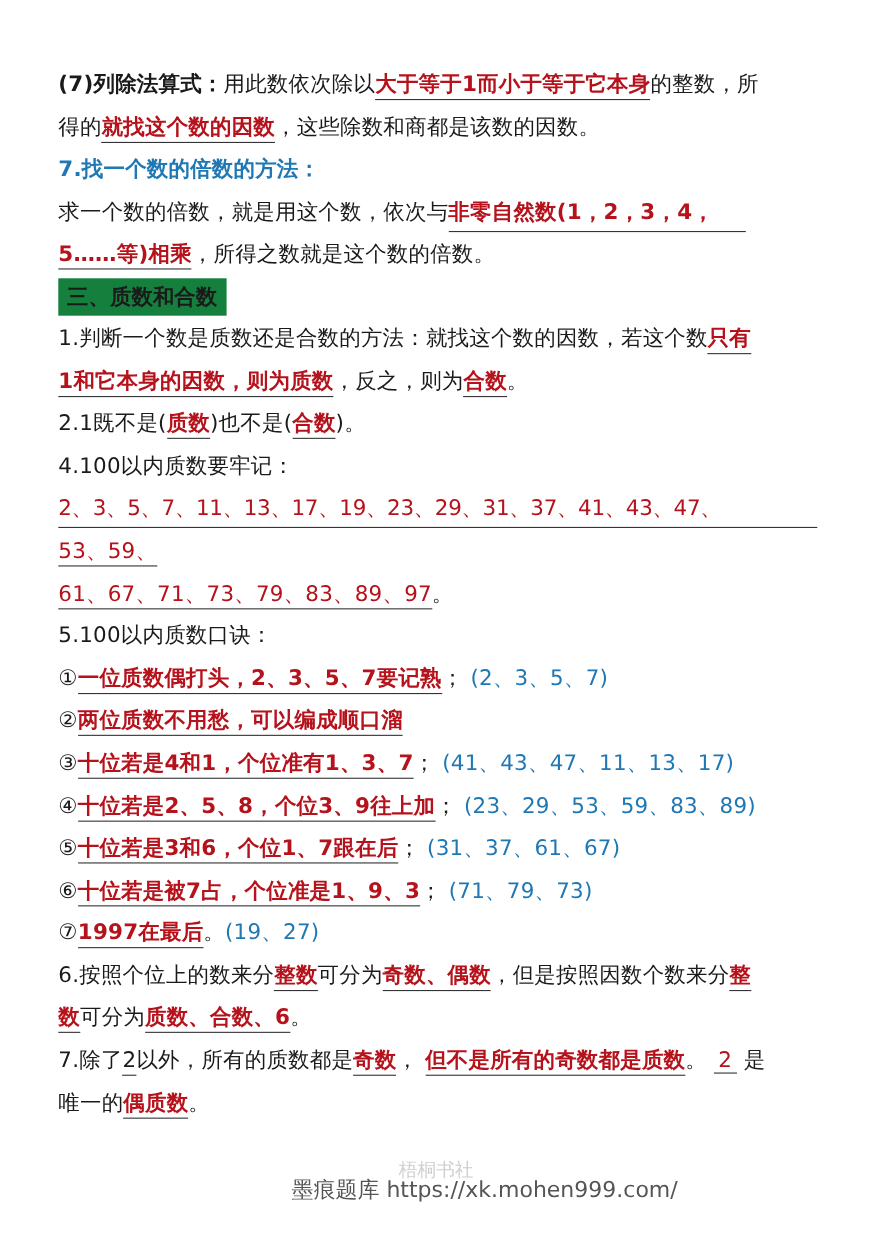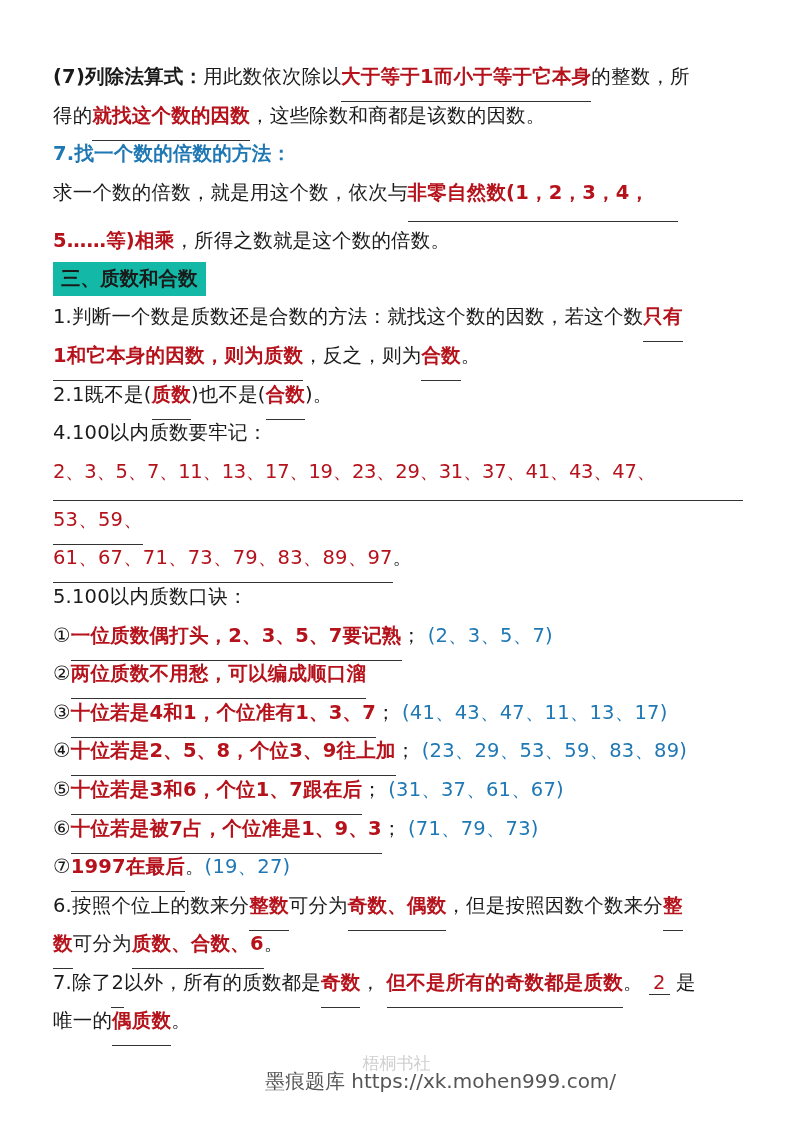--- a/index.html
+++ b/index.html
@@ -5,22 +5,22 @@
   html, body { margin:0; padding:0; background:#ffffff; }
   body { width:793px; height:1122px; position:relative; overflow:hidden;
          font-family:"DejaVu Sans","Liberation Sans",sans-serif; color:#1a1a1a; }
   .page { position:absolute; left:53px; top:58px; width:690px; }
   .line { font-size:19.5px; line-height:38.6px; white-space:nowrap; letter-spacing:0.2px; }
   .bold { font-weight:bold; }
   .red { color:#b5121b; font-weight:bold; }
   .redn { color:#b5121b; }
   .blue { color:#1f78b4; }
   .heading-blue { color:#1f78b4; font-weight:bold; }
-  .u { border-bottom:1.5px solid #333; padding-bottom:13px; }
-  .section { display:inline-block; background:#14b8a6; padding:0 8px; margin-left:0px; font-weight:bold; font-size:19.5px; line-height:34px; margin-top:2px; margin-bottom:2px; }
+  .u { border-bottom:1.5px solid #333; padding-bottom:2px; }
+  .section { display:inline-block; background:#15803d; padding:0 8px; margin-left:0px; font-weight:bold; font-size:19.5px; line-height:34px; margin-top:2px; margin-bottom:2px; }
   .footer { position:absolute; top:1068px; left:0; width:793px; text-align:center; font-size:20px; color:#555;padding-left:44px; }
   .wm { position:absolute; top:1052px; left:0; width:793px; text-align:center; font-size:17px; color:#cfcfcf; }
 </style>
 </head>
 <body>
 
 <div class="page">
 
   <div class="line">
     <span class="bold">(7)列除法算式</span><span class="bold">：</span><span>用此数依次除以</span><span class="red u">大于等于1而小于等于它本身</span><span>的整数，所</span>

